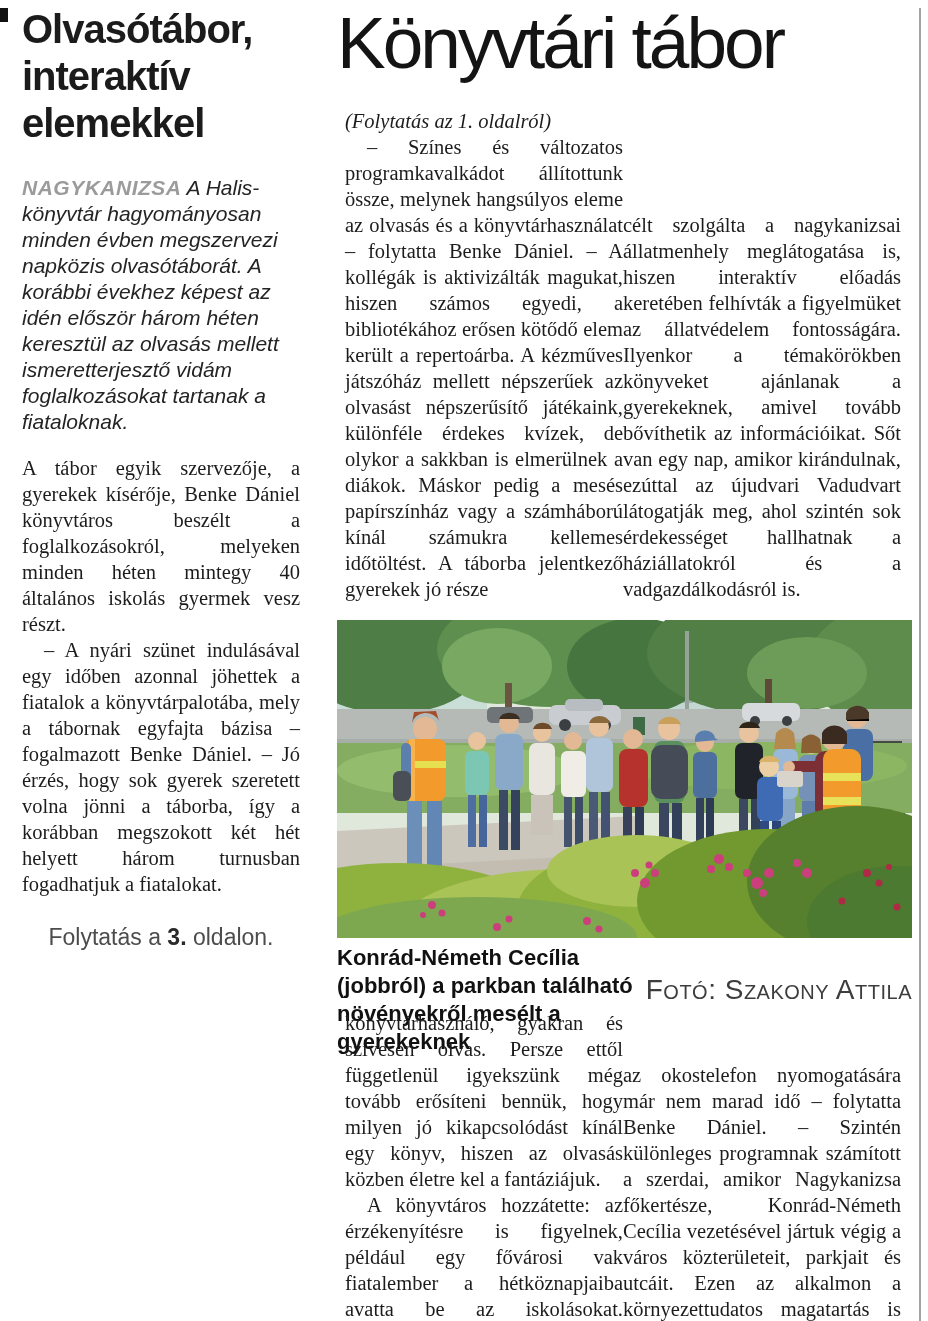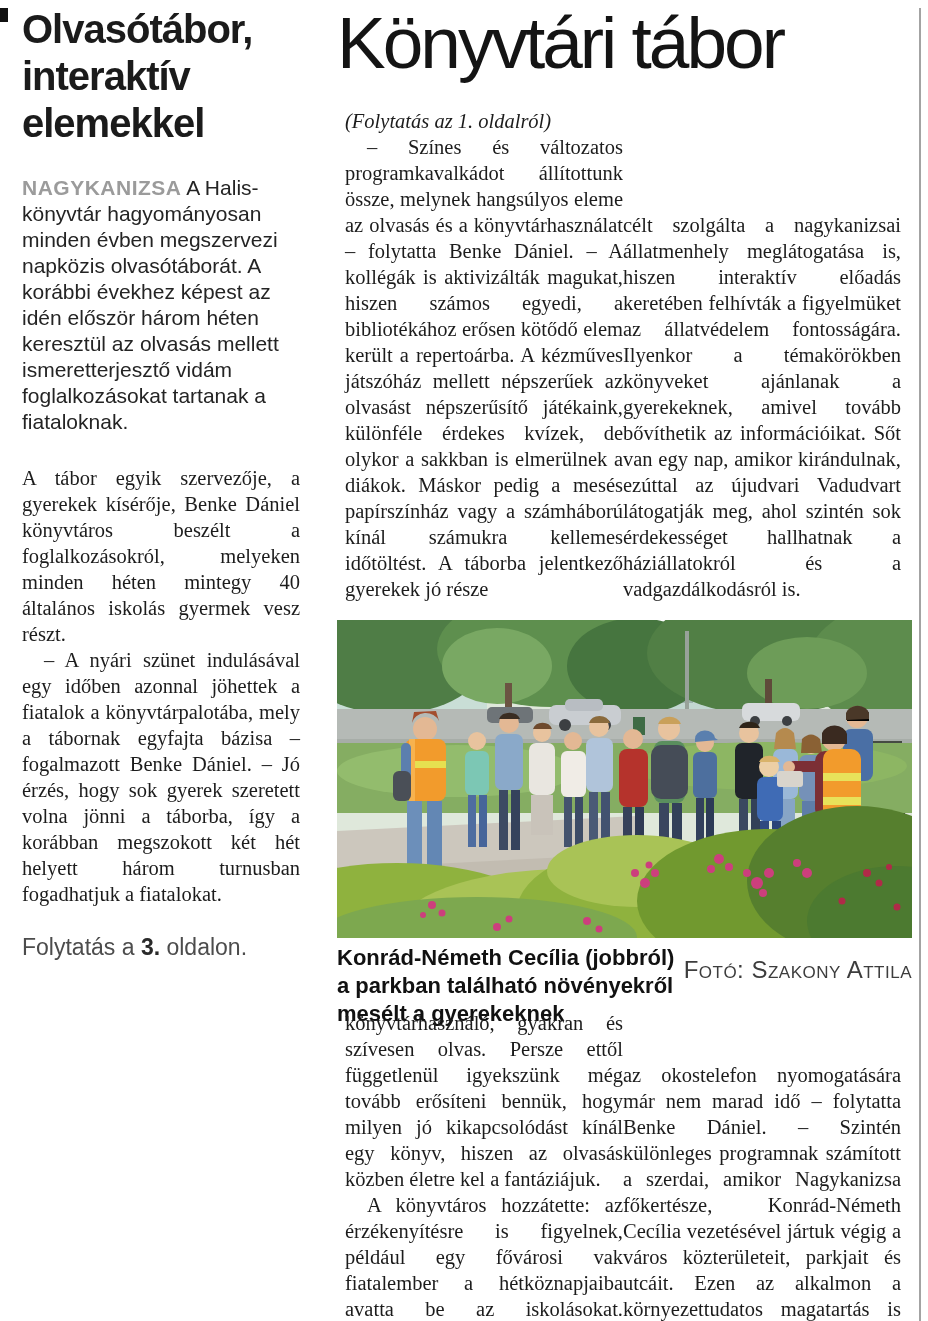--- a/index.html
+++ b/index.html
@@ -8,44 +8,44 @@
   
   .bleed-mark{position:absolute;left:0;top:8px;width:8px;height:14px;background:#111;}
   
   .v-rule{position:absolute;left:919px;top:8px;width:2px;height:1313px;background:#a3a3a3;}
 
   
   .left-col{position:absolute;left:22px;top:6px;width:278px;}
   .left-headline{font-family:"Liberation Sans",sans-serif;font-weight:700;font-size:40px;
                  line-height:47px;letter-spacing:-1px;color:#1b1b1b;margin:0 0 28px 0;}
   .lead{font-family:"Liberation Sans",sans-serif;font-size:21px;line-height:26px;color:#242424;
-        margin:0 0 30px 0;}
+        margin:0 0 20px 0;font-style:italic;}
   .lead .loc-tag{color:#9b9b9b;font-weight:700;letter-spacing:.5px;}
   .serif-body p{margin:0;font-size:20.5px;line-height:26px;text-align:justify;}
   .serif-body p.indent{text-indent:22px;}
   .continuation{font-family:"Liberation Sans",sans-serif;font-size:23px;line-height:28px;
-                color:#4c4c4c;text-align:left;margin-top:26px;}
+                color:#4c4c4c;text-align:center;margin-top:26px;}
   .continuation b{color:#2a2a2a;}
 
   
   .main{position:absolute;left:337px;top:0;width:575px;}
   .main-headline{font-family:"Liberation Sans",sans-serif;font-weight:400;font-size:73px;
                  line-height:86px;letter-spacing:-3px;color:#141414;margin:0;white-space:nowrap;}
   .cols{position:absolute;left:8px;display:flex;align-items:flex-end;}
   .cols .col{width:278px;}
   .cols-top{top:108px;}
   .cols-bottom{top:1010px;}
   .note{font-style:italic;text-align:center;font-size:20.5px;line-height:26px;margin:0;}
   .photo-wrap{position:absolute;left:0;top:620px;width:575px;height:318px;}
   .photo-wrap svg{display:block;width:575px;height:318px;}
   .caption{position:absolute;left:0;top:944px;width:575px;
            font-family:"Liberation Sans",sans-serif;font-weight:700;
            font-size:22px;line-height:28px;color:#111;}
-  .credit{float:right;margin-top:12px;font-weight:400;font-variant:small-caps;
-          font-size:24px;color:#3d3d3d;letter-spacing:.5px;}
+  .credit{float:right;margin-top:32px;font-weight:400;font-variant:small-caps;
+          font-size:28px;color:#3d3d3d;letter-spacing:.5px;}
   .rel{position:relative;}
   .byline{position:absolute;right:0;bottom:1px;font-family:"Liberation Sans",sans-serif;
           font-weight:700;font-size:24px;color:#9b9b9b;letter-spacing:1px;}
 </style>
 </head>
 <body>
 
 <div id="page">
   <div class="bleed-mark"></div>
   <div class="v-rule"></div>

